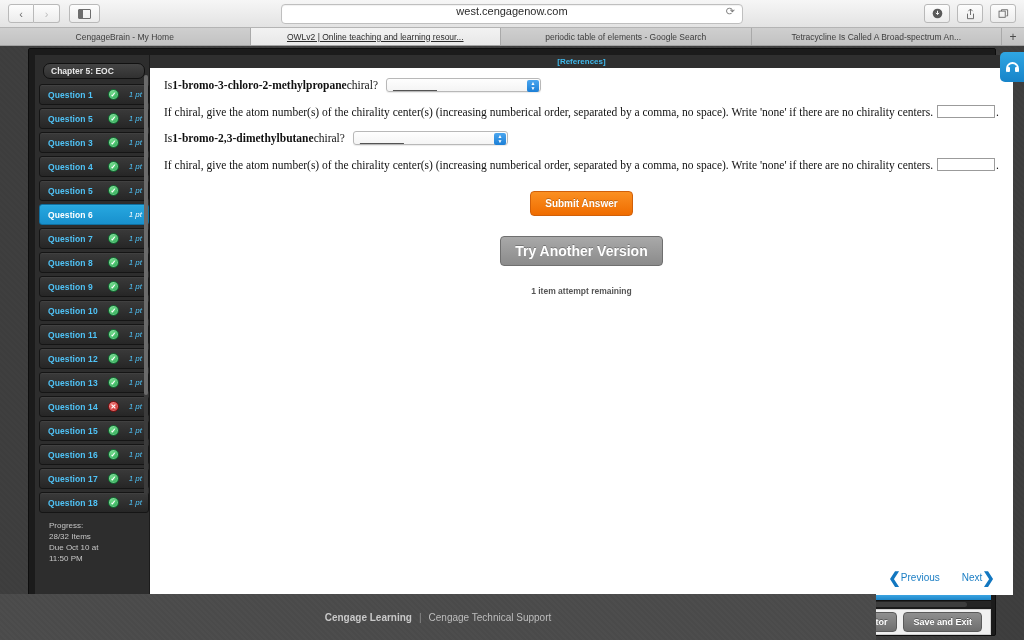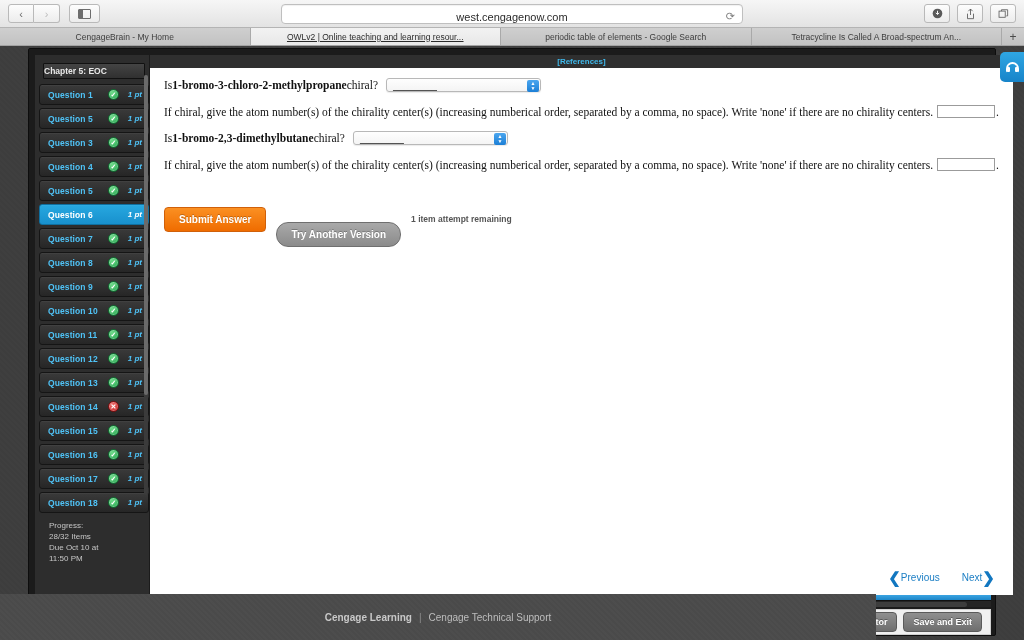--- a/index.html
+++ b/index.html
@@ -37,21 +37,21 @@
   }
   .sb-icon { width: 13px; height: 10px; border: 1px solid #6d6d6d; border-radius: 1px; display: flex; }
   .sb-icon i { display: block; width: 4px; background: #6d6d6d; border-right: 1px solid #6d6d6d; }
 
   .url-bar {
     position: absolute; left: 50%; transform: translateX(-50%);
     width: 462px; height: 20px;
     background: #fff;
     border: 1px solid #bfbfbf;
     border-radius: 4px;
-    display: flex; align-items: flex-end; justify-content: center;
+    display: flex; align-items: flex-start; justify-content: center;
     box-shadow: inset 0 1px 1px rgba(0,0,0,.06);
   }
   .url-text { font-size: 11px; color: #2a2a2a; }
   .reload-icon {
     position: absolute; right: 7px; font-size: 11px; color: #7a7a7a;
   }
   .right-tools { margin-left: auto; display: flex; gap: 7px; }
   .tool-btn {
     width: 26px; height: 19px;
     background: linear-gradient(#fdfdfd, #ececec);
@@ -116,22 +116,23 @@
     width: 120px;
     background: #2d2d2d;
     position: relative;
     padding-top: 0;
   }
   .chapter-header {
     height: 16px;
     margin: 8px 1px 4px 8px;
     background: linear-gradient(#444,#303030);
     border: 1px solid #111;
-    border-radius: 1px;
+    border-radius: 7px;
     display: flex; align-items: center;
+    padding-left: 7px;
     width: 102px;
   }
   .chapter-header span { font-size: 8.5px; font-weight: bold; color: #e8e8e8; }
   .q-list { padding: 1px 0 0 2px; }
   .q-item {
     position: relative;
     margin: 0 0 3px 2px;
     width: 110px; height: 21px;
     background: linear-gradient(#3a3a3a, #262626);
     border: 1px solid #151515;
@@ -161,21 +162,21 @@
     border: 1px solid #0e6e30;
     box-shadow: 0 0 0 1px rgba(255,255,255,.25) inset;
   }
   .q-status.incorrect {
     background: radial-gradient(circle at 35% 30%, #f07070, #c01c1c);
     border: 1px solid #7d0d0d;
     box-shadow: 0 0 0 1px rgba(255,255,255,.25) inset;
   }
   .q-status.none { background: transparent; border: none; box-shadow: none; }
   .q-pts {
-    font-size: 8px; font-weight: bold; font-style: italic;
+    font-size: 8px; font-weight: normal; font-style: italic;
     color: #4fc3f7; min-width: 18px; text-align: right;
   }
   .q-item.active .q-pts { color: #ffffff; }
 
   .progress-block {
     margin: 7px 0 0 14px;
     font-size: 8px; color: #c6c6c6; line-height: 11px;
   }
   .sb-scrollbar {
     position: absolute; right: 1px; top: 20px;
@@ -240,37 +241,36 @@
   }
   .text-input {
     width: 58px; height: 13px;
     border: 1px solid #9b9b9b;
     background: #fff;
     margin: 0 1px 0 4px;
     display: inline-block;
     vertical-align: middle;
   }
 
-  .btn-row { display: flex; align-items: center; gap: 10px; margin-top: 20px; }
+  .btn-row { display: flex; align-items: center; gap: 20px; margin-top: 20px; flex-direction: column; }
   .btn-submit {
     background: linear-gradient(#fb9022,#ef6c00);
     border: 1px solid #d0600a;
     border-radius: 4px;
     color: #fff; font-size: 10px; font-weight: bold;
     padding: 6px 14px;
     text-shadow: 0 -1px 0 rgba(0,0,0,.25);
   }
   .btn-try {
     background: linear-gradient(#a9a9a9,#8b8b8b);
     border: 1px solid #6f6f6f;
-    border-radius: 12px;
-    color: #fff; font-size: 10px; font-weight: bold;
+    border-radius: 4px;
+    color: #fff; font-size: 14px; font-weight: bold;
     padding: 6px 14px;
     text-shadow: 0 -1px 0 rgba(0,0,0,.25);
-    margin-top: 31px;
   }
   .attempt-note { font-size: 8.5px; font-weight: bold; color: #555; }
 
   .pager {
     position: absolute; right: 18px; bottom: 10px;
     display: flex; align-items: center; gap: 22px;
   }
   .pager-link {
     display: flex; align-items: center;
     font-size: 10px; color: #1b7ec4; font-weight: normal;

